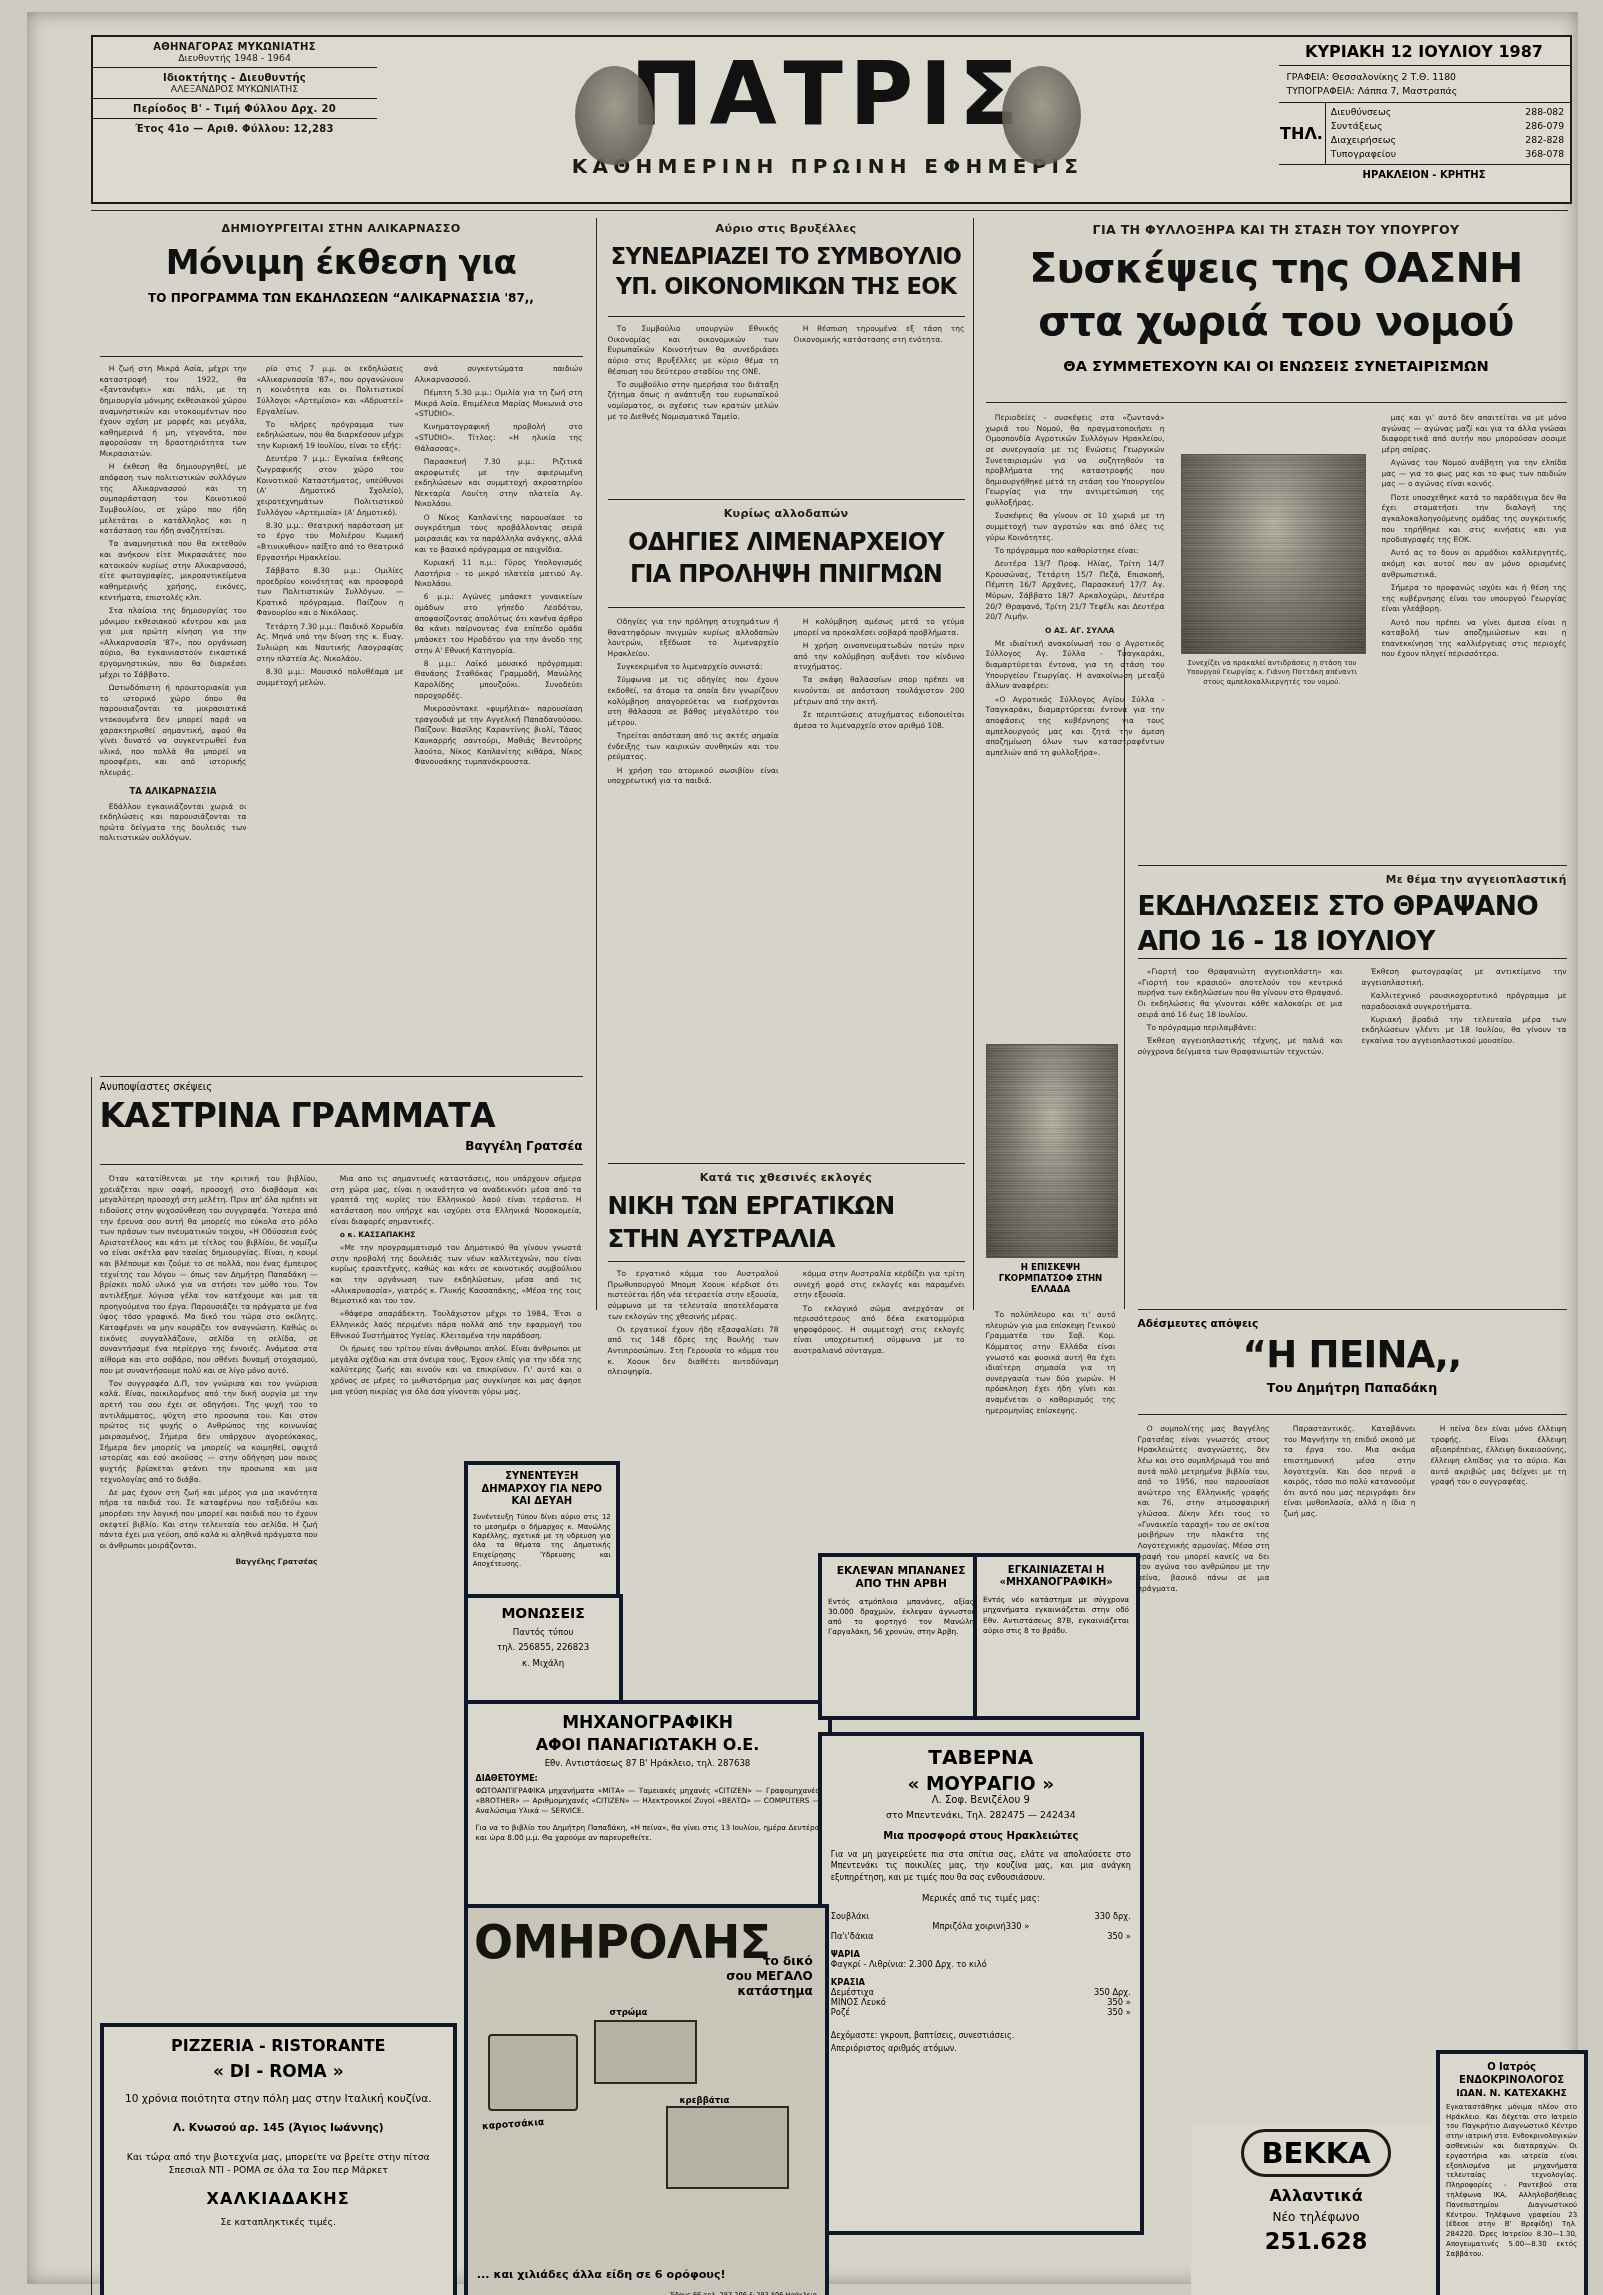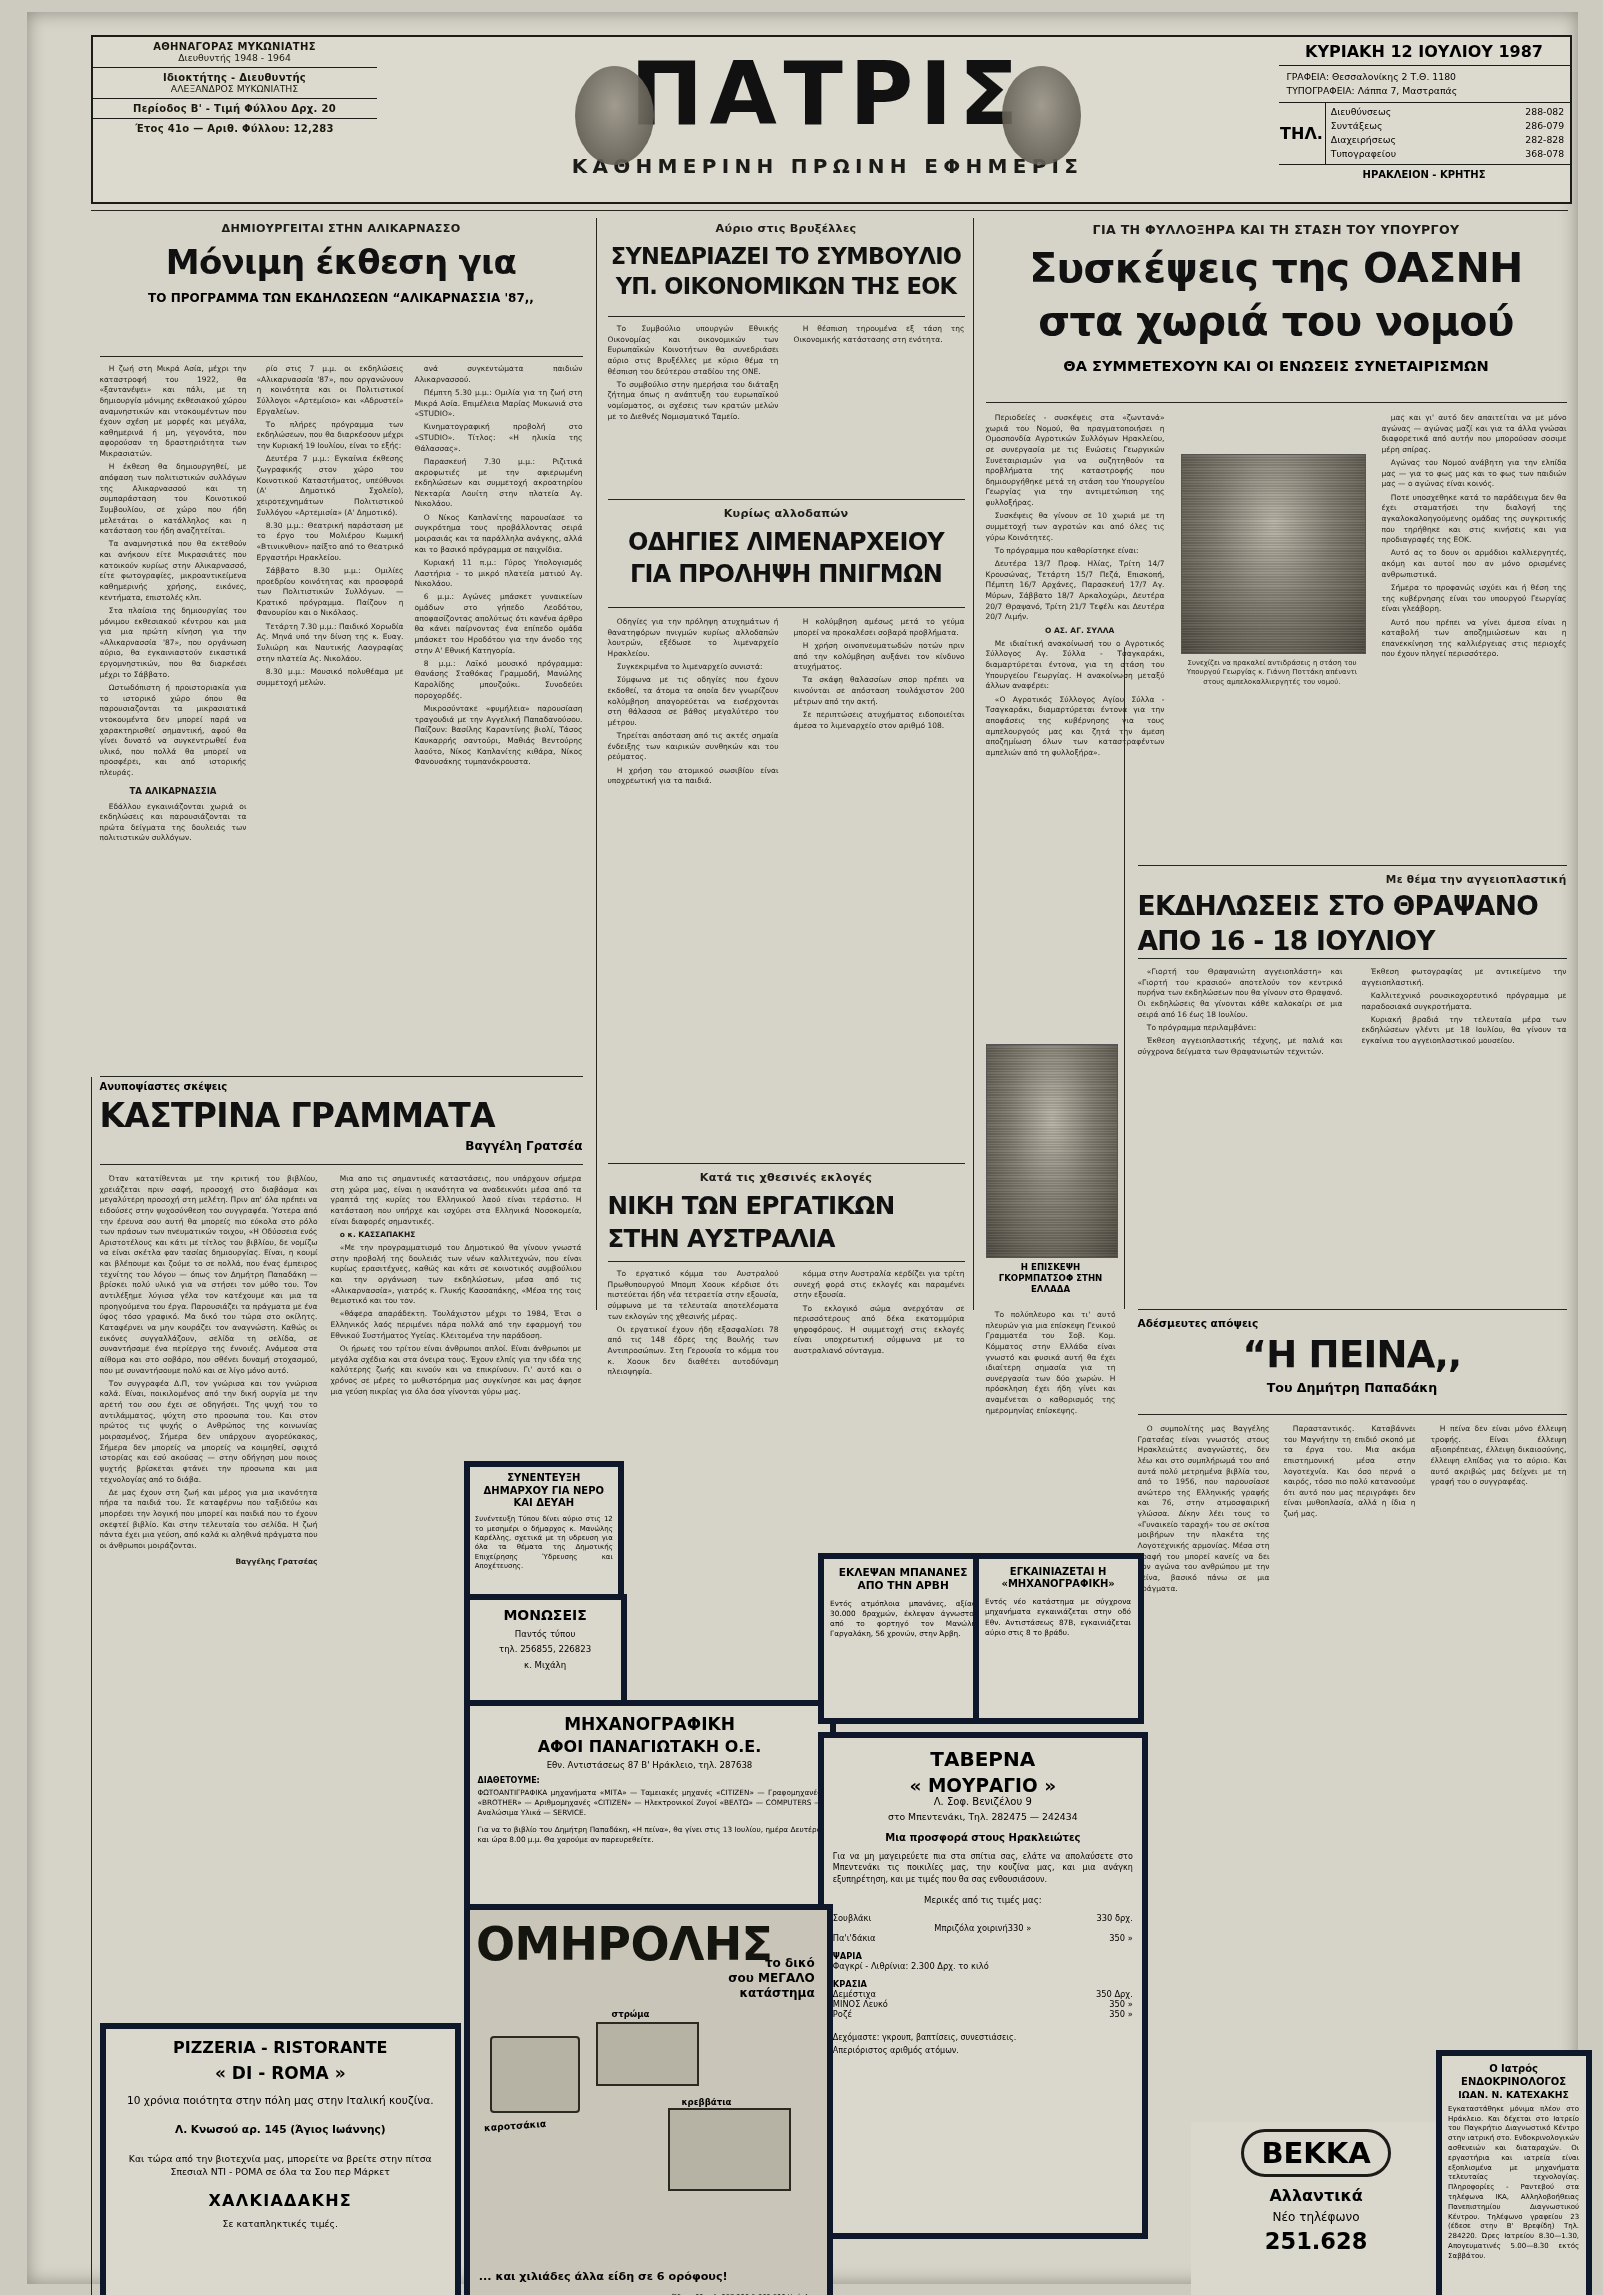--- a/index.html
+++ b/index.html
@@ -42,21 +42,21 @@
   .col p{margin:0 0 2.6px 0;text-indent:9.3px;}
   .hl{font-weight:bold;}
   .rule{position:absolute;background:#262620;}
   .vrule{width:1.3px;}
   .hrule{height:1.3px;}
 
   h1.head{font-weight:bold;color:#111;margin:0;letter-spacing:-0.7px;}
   .kicker{font-size:11.2px;font-weight:bold;text-align:center;letter-spacing:0.3px;color:#1b1b18;}
   .center{text-align:center;}
 
-  .boxad{position:absolute;border:6px solid #0f172a;background:#dad7cc;}
+  .boxad{position:absolute;border:4px solid #0f172a;background:#dad7cc;}
   .boxad .title{font-weight:bold;text-align:center;}
   .photo{position:absolute;background:
       repeating-linear-gradient(0deg, rgba(0,0,0,.09) 0 1.3px, rgba(255,255,255,.05) 1.3px 2.6px),
       radial-gradient(ellipse at 50% 35%, #b8b3a6 0%, #807b6f 45%, #4e4a41 100%);
       border:0.7px solid #555;}
   .caption{position:absolute;font-size:7px;line-height:1.35;text-align:center;color:#1a1a16;}
 </style>
 </head>
 <body>
 
@@ -263,21 +263,21 @@
     <p>Το εργατικό κόμμα του Αυστραλού Πρωθυπουργού Μπομπ Χοουκ κέρδισε ότι πιστεύεται ήδη νέα τετραετία στην εξουσία, σύμφωνα με τα τελευταία αποτελέσματα των εκλογών της χθεσινής μέρας.</p>
     <p>Οι εργατικοί έχουν ήδη εξασφαλίσει 78 από τις 148 έδρες της Βουλής των Αντιπροσώπων. Στη Γερουσία το κόμμα του κ. Χοουκ δεν διαθέτει αυτοδύναμη πλειοψηφία.</p>
   </div>
   <div class="col" style="left:767px;top:1257px;width:171px;">
     <p>κόμμα στην Αυστραλία κερδίζει για τρίτη συνεχή φορά στις εκλογές και παραμένει στην εξουσία.</p>
     <p>Το εκλογικό σώμα ανερχόταν σε περισσότερους από δέκα εκατομμύρια ψηφοφόρους. Η συμμετοχή στις εκλογές είναι υποχρεωτική σύμφωνα με το αυστραλιανό σύνταγμα.</p>
   </div>
 
   <div class="rule hrule" style="left:73px;top:1064px;width:483px;"></div>
   <div style="position:absolute;left:73px;top:1069px;width:483px;">
-    <div style="font-size:10px;font-weight:bold;">Ανυποψίαστες σκέψεις</div>
+    <div style="font-size:10px;font-weight:normal;">Ανυποψίαστες σκέψεις</div>
     <h1 class="head" style="font-size:33px;margin-top:4px;">ΚΑΣΤΡΙΝΑ ΓΡΑΜΜΑΤΑ</h1>
     <div style="text-align:right;font-size:12px;font-weight:bold;margin-top:4px;">Βαγγέλη Γρατσέα</div>
   </div>
   <div class="rule hrule" style="left:73px;top:1152px;width:483px;"></div>
 
   <div class="col" style="left:73px;top:1162px;width:218px;">
     <p>Όταν κατατίθενται με την κριτική του βιβλίου, χρειάζεται πριν σαφή, προσοχή στο διαβάσμα και μεγαλύτερη προσοχή στη μελέτη. Πριν απ' όλα πρέπει να ειδούσες στην ψυχοσύνθεση του συγγραφέα. Ύστερα από την έρευνα σου αυτή θα μπορείς πιο εύκολα στο ρόλο των πράσων των πνευματικών τοιχου, «Η Οδύσσεια ενός Αριστοτέλους και κάτι με τίτλος του βιβλίου, δε νομίζω να είναι σκέτλα φαν τασίας δημιουργίας. Είναι, η κουμί και βλέπουμε και ζούμε το σε πολλά, που ένας έμπειρος τεχνίτης του λόγου — όπως τον Δημήτρη Παπαδάκη — βρίσκει πολύ υλικό για να στήσει τον μύθο του. Τον αντιλέξημε λύγισα γέλα τον κατέχουμε και μια τα προηγούμενα του έργα. Παρουσιάζει τα πράγματα με ένα ύφος τόσο γραφικό. Μα δικό του τώρα στο οκίλητς. Καταφέρνει να μην κουράζει τον αναγνώστη. Καθώς οι εικόνες συγγαλλάζουν, σελίδα τη σελίδα, σε συναντήσαμε ένα περίεργο της έννοιές. Ανάμεσα στα αίθομα και στο σοβάρο, που σθένει δυναμή στοχασμού, που με συναντήσουμε πολύ και σε λίγο μόνο αυτό.</p>
     <p>Τον συγγραφέα Δ.Π, τον γνώρισα και τον γνώρισα καλά. Είναι, ποικιλομένος από την δική ουργία με την αρετή του σου έχει σε οδηγήσει. Της ψυχή του το αντιλάμματος, ψύχτη στο προσωπα του. Και στον πρώτος τις ψυχής ο Ανθρώπος της κοινωνίας μοιρασμένος, Σήμερα δεν υπάρχουν αγορεύκακος, Σήμερα δεν μπορείς να μπορείς να κοιμηθεί, σφιχτό ιστορίας και εσύ ακούσας — στην οδήγηση μου ποιος ψυχτής βρίσκεται φτάνει την προσωπα και μια τεχνολογίας από το διάβα.</p>
     <p>Δε μας έχουν στη ζωή και μέρος για μια ικανότητα πήρα τα παιδιά του. Σε καταφέρνω που ταξιδεύω και μπορέσει την λογική που μπορεί και παιδιά που το έχουν σκεφτεί βιβλίο. Και στην τελευταία του σελίδα. Η ζωή πάντα έχει μια γεύση, από καλά κι αληθινά πράγματα που οι άνθρωποι μοιράζονται.</p>
     <div style="text-align:right;font-weight:bold;margin-top:5.3px;">Βαγγέλης Γρατσέας</div>

